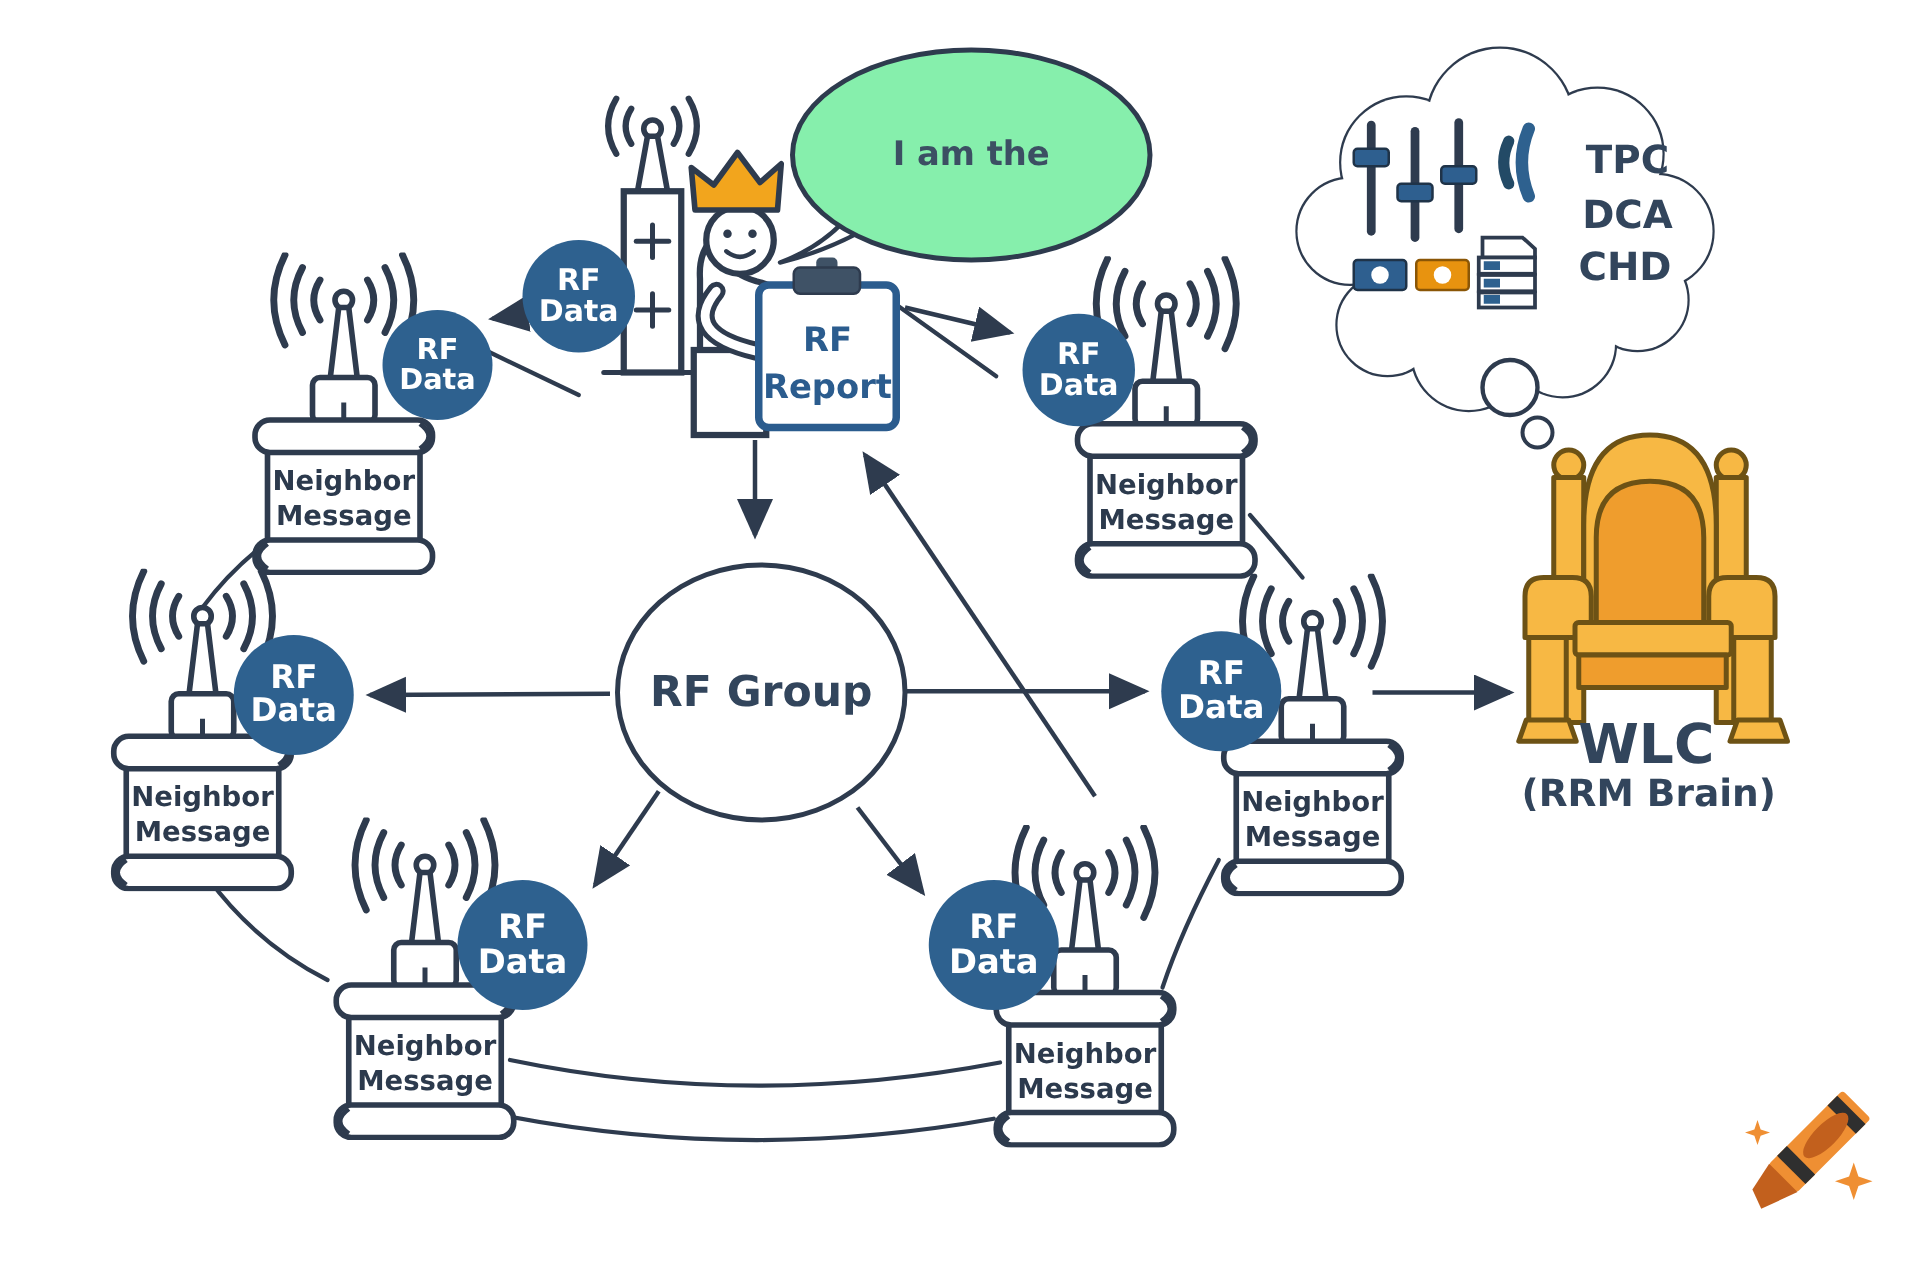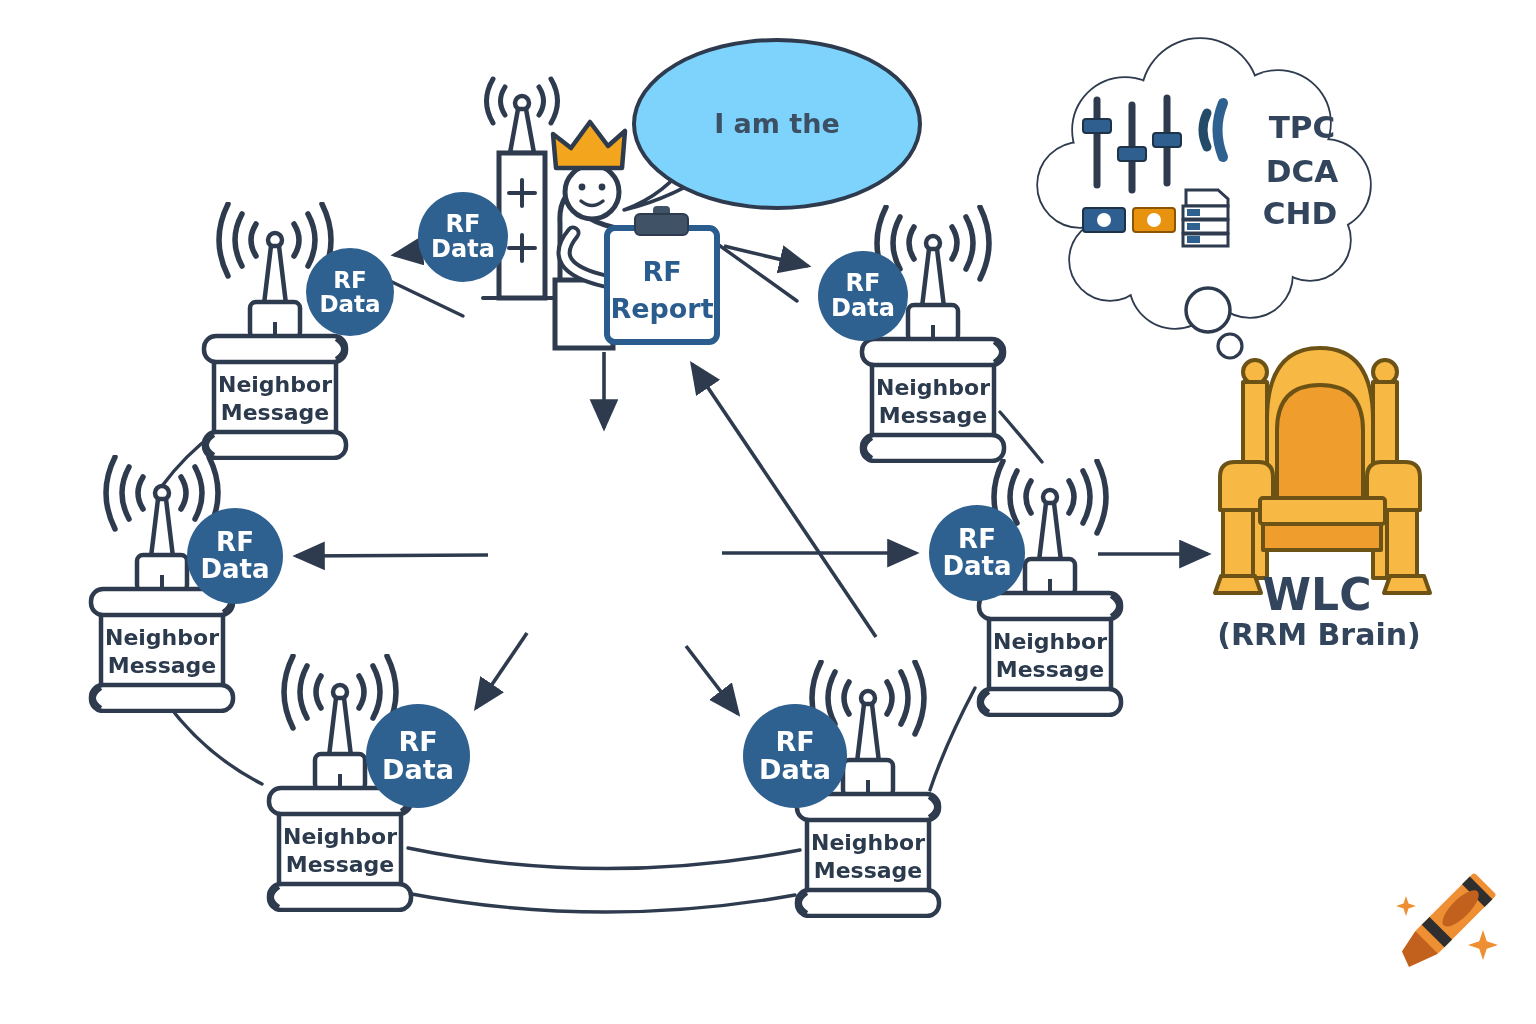--- a/index.html
+++ b/index.html
@@ -20,21 +20,21 @@
   .chip-90{width:90px;height:90px;font-size:24px;}
   .chip-88{width:88px;height:88px;font-size:23px;}
   .chip-96{width:96px;height:96px;font-size:26px;}
   .chip-104{width:104px;height:104px;font-size:27px;}
   
   #rf-group{left:492px;top:450px;width:226px;height:200px;border:4px solid #2e3b4e;
             border-radius:50%;background:#fff;z-index:3;display:flex;align-items:center;
             justify-content:center;font-size:34px;font-weight:bold;color:#32455c;}
   
   #speech-bubble{left:632px;top:38px;width:282px;height:164px;border:4px solid #2e3b4e;
-            border-radius:50%;background:#7dd3fc;z-index:6;display:flex;flex-direction:column;
+            border-radius:50%;background:#86efac;z-index:6;display:flex;flex-direction:column;
             align-items:center;justify-content:center;text-align:center;color:#3c4f63;
             font-weight:bold;font-size:27px;line-height:1.3;}
   #speech-tail{left:612px;top:152px;z-index:5;}
   .leader-cluster{z-index:4;}
   .cloud-cluster{z-index:2;}
   .throne-cluster{z-index:2;}
   .watermark{z-index:7;}
 </style>
 </head>
 <body>
@@ -159,20 +159,23 @@
   </div>
   <div class="abs chip chip-104" style="left:366px;top:704px">
     <span>RF</span>
     <span>Data</span>
   </div>
   <div class="abs chip chip-104" style="left:743px;top:704px">
     <span>RF</span>
     <span>Data</span>
   </div>
 
+  <div class="abs" id="rf-group">
+    <span>RF Group</span>
+  </div>
 
   <div class="abs leader-cluster" style="left:455px;top:75px;width:280px;height:285px">
     <svg width="280" height="285" viewBox="0 0 280 285">
       <g fill="none" stroke="#2e3b4e" stroke-width="5" stroke-linecap="round">
         <path d="M 50,12 Q 41,26 50,40"></path>
         <path d="M 38,4 Q 25,26 38,48"></path>
         <path d="M 84,12 Q 93,26 84,40"></path>
         <path d="M 96,4 Q 109,26 96,48"></path>
       </g>
       <circle cx="67" cy="28" r="7" fill="#fff" stroke="#2e3b4e" stroke-width="4.5"></circle>

